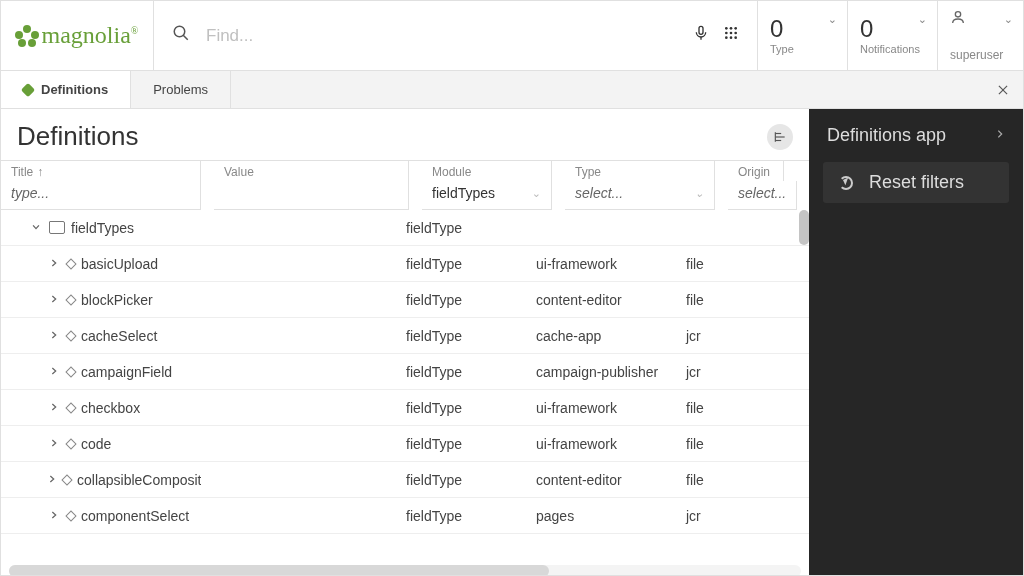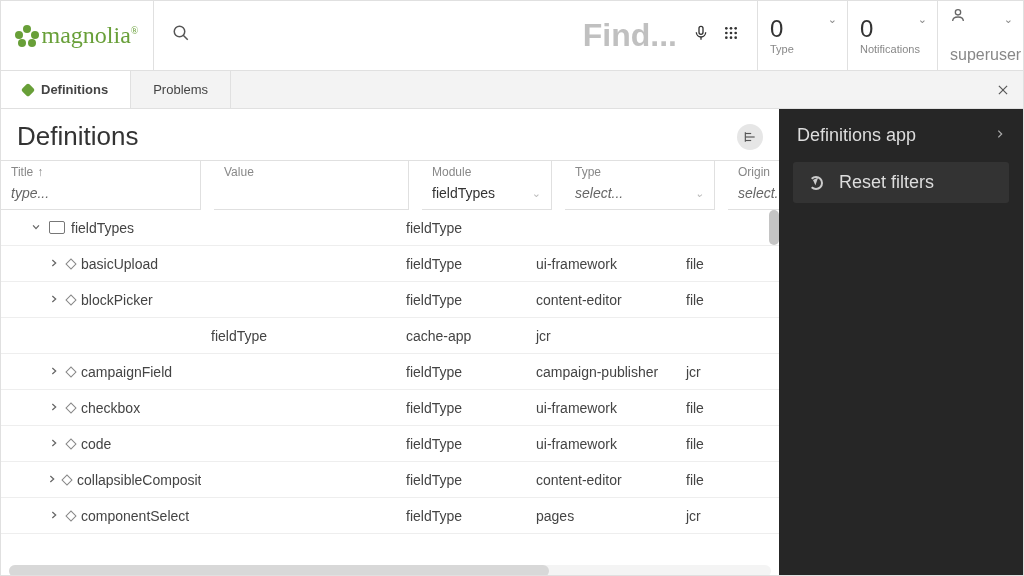--- a/index.html
+++ b/index.html
@@ -62,25 +62,24 @@
     display:flex;
     align-items:center;
     padding:0 18px;
     border-right:1px solid var(--border);
     gap:14px;
   }
   .search-icon { font-size:18px; color:#555;}
   .search-input {
     flex:1;
     border:none;
-    font-size:32px;
-    font-weight:700;
+    font-size:17px;
+    font-weight:400;
     outline:none;
     color:#888;
-    text-align:right;
   }
   .search-input::placeholder { color:#c0c0c0; }
   .mic-icon, .grid-icon { font-size:18px; color:#333; cursor:pointer; }
   .stat-box {
     width:90px;
     border-right:1px solid var(--border);
     padding:10px 12px;
     position:relative;
     display:flex;
     flex-direction:column;
@@ -91,21 +90,21 @@
   .stat-box .chev { position:absolute; top:12px; right:10px; color:#888; font-size:11px;}
   .user-box {
     width:85px;
     padding:10px 12px;
     position:relative;
     display:flex;
     flex-direction:column;
     justify-content:center;
   }
   .user-box .usericon { font-size:18px; color:#666; line-height:1;}
-  .user-box .lbl { font-size:16px; color:var(--muted); margin-top:20px;}
+  .user-box .lbl { font-size:12px; color:var(--muted); margin-top:20px;}
   .user-box .chev { position:absolute; top:12px; right:10px; color:#888; font-size:11px;}
 
   
   .tabs {
     display:flex;
     height:38px;
     background:#f3f3f3;
     border-bottom:1px solid var(--border);
     align-items:stretch;
   }
@@ -273,21 +272,21 @@
     position:absolute;
     left:0; top:0;
     height:12px;
     width:540px;
     background:#d8d8d8;
     border-radius:6px;
   }
 
   
   .sidebar {
-    width:244px;
+    width:214px;
     background:var(--sidebar-bg);
     color:#ddd;
     display:flex;
     flex-direction:column;
   }
   .sb-head {
     display:flex;
     align-items:center;
     padding:16px 18px;
     font-size:18px;
@@ -478,20 +477,27 @@
               </svg></span>
             <span class="dia-s"></span>
             <span>blockPicker</span>
           </div>
           <div class="c"></div>
           <div class="c">fieldType</div>
           <div class="c">content-editor</div>
           <div class="c">file</div>
         </div>
         <div class="row level2">
+          <div class="c title-cell">
+            <span class="exp"><svg width="10" height="10" viewBox="0 0 24 24" fill="none" stroke="#666" stroke-width="3">
+                <polyline points="8,5 16,12 8,19"></polyline>
+              </svg></span>
+            <span class="dia-s"></span>
+            <span>cacheSelect</span>
+          </div>
           <div class="c"></div>
           <div class="c">fieldType</div>
           <div class="c">cache-app</div>
           <div class="c">jcr</div>
         </div>
         <div class="row level2">
           <div class="c title-cell">
             <span class="exp"><svg width="10" height="10" viewBox="0 0 24 24" fill="none" stroke="#666" stroke-width="3">
                 <polyline points="8,5 16,12 8,19"></polyline>
               </svg></span>

